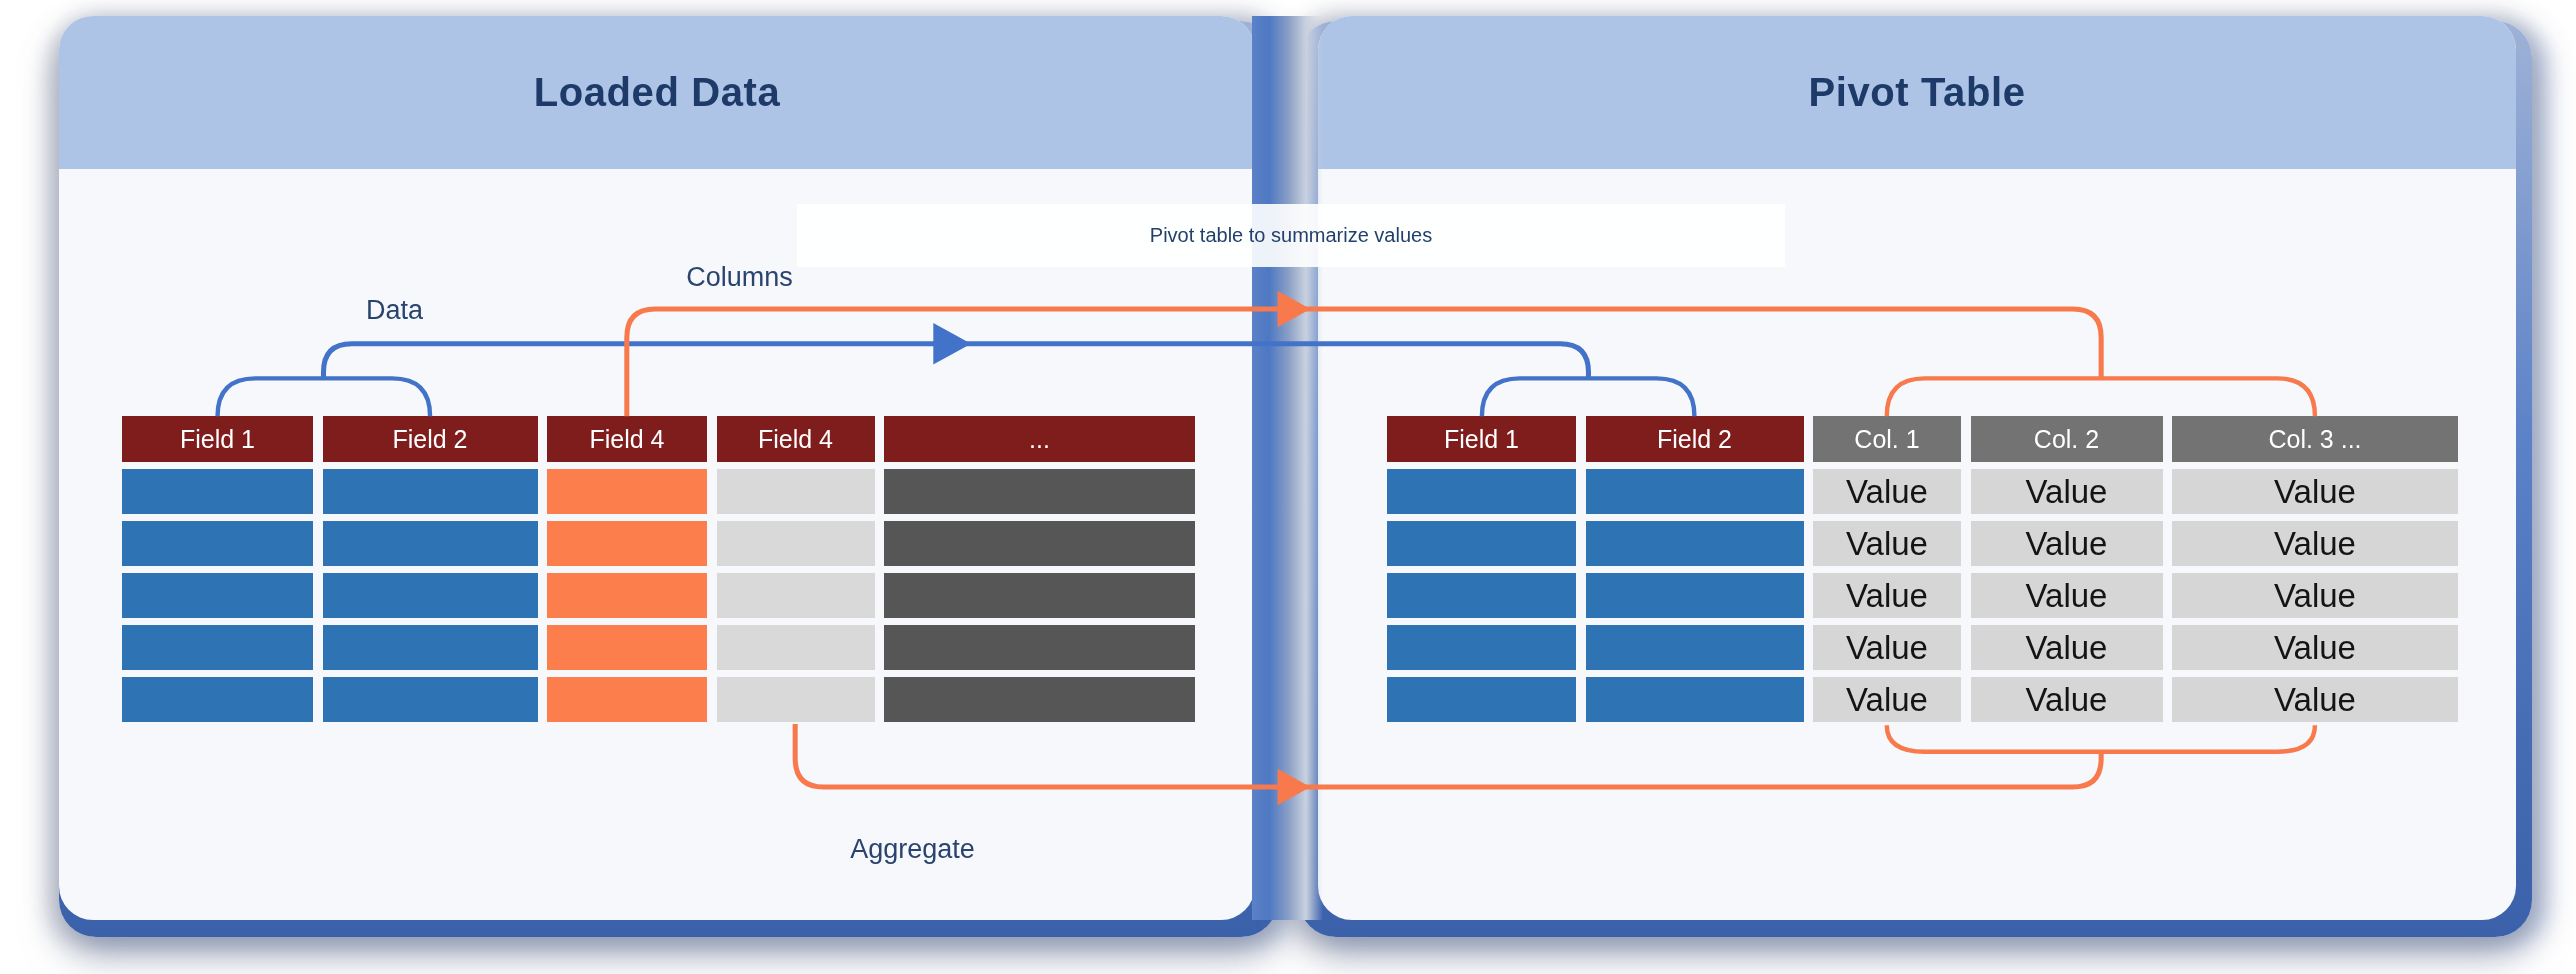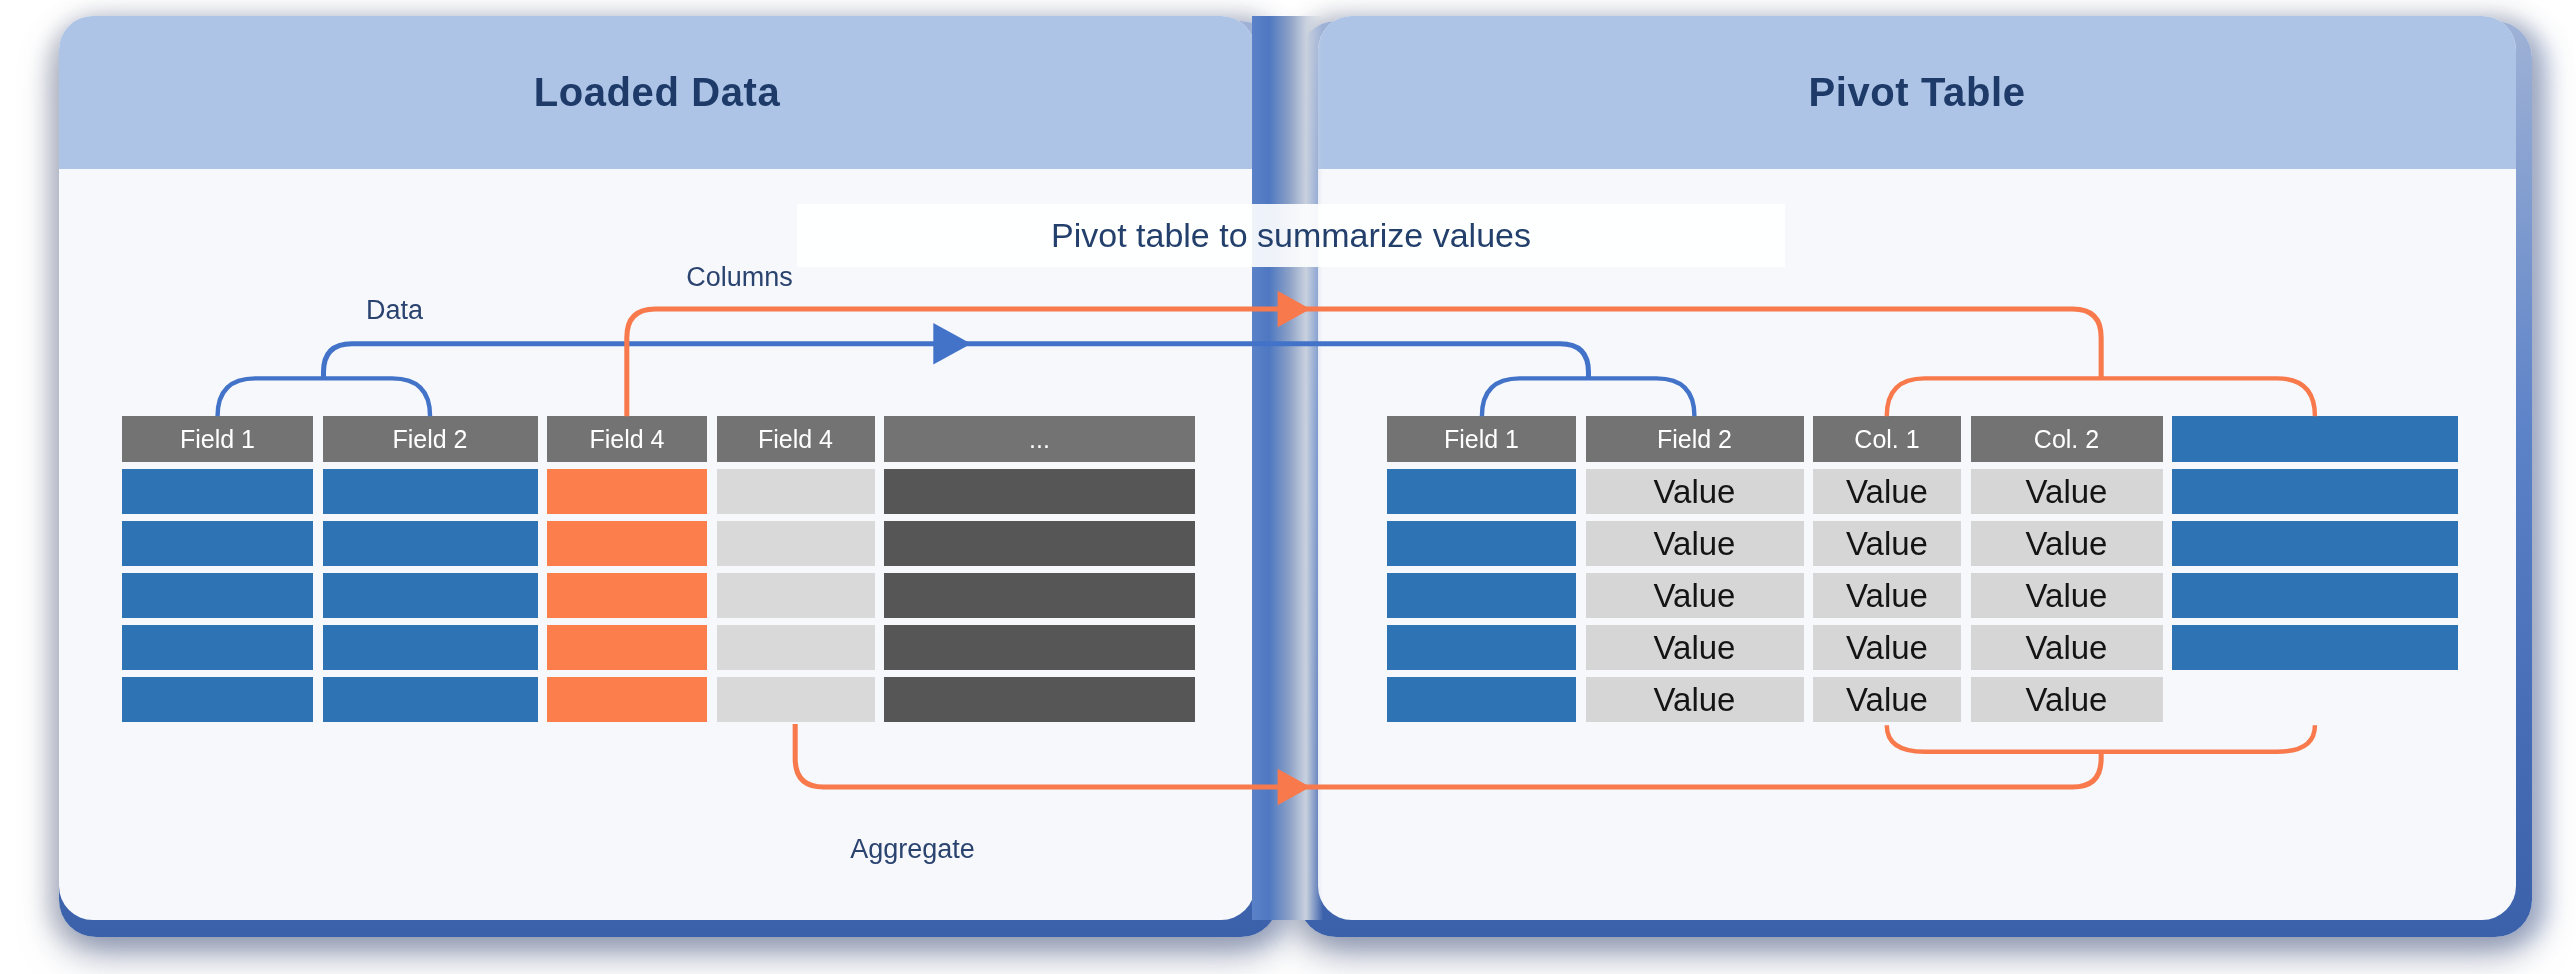--- a/index.html
+++ b/index.html
@@ -21,36 +21,36 @@
           border-radius:34px 34px 0 0; display:flex; align-items:center; justify-content:center; }
   .panel-title { font-size:40px; font-weight:600; color:#1e3a68; letter-spacing:0.6px; }
 
   
   .junction { position:absolute; left:1252px; top:16.4px; width:71px; height:904px; z-index:3;
               background:linear-gradient(90deg,#5b82c8 0%,#4e78c2 24%,#8ba0c6 52%,#c9d1de 76%,rgba(232,236,242,0) 100%); }
 
   
   .banner { position:absolute; left:797px; top:204px; width:988px; height:63px; z-index:4;
             background:rgba(255,255,255,.9); display:flex; align-items:center; justify-content:center; }
-  .banner-text { font-size:34px; color:#233f6b; }
+  .banner-text { font-size:20px; color:#233f6b; }
 
   
   .conn-label { position:absolute; z-index:5; width:227px; text-align:center;
                 font-size:27px; color:#2a436f; }
   .label-rows      { left:281px;  top:295px; }
   .label-columns   { left:626px;  top:262px; }
   .label-aggregate { left:799px; top:834px; }
 
   
   .dtable { position:absolute; top:416px; display:grid; gap:7px 9.5px; z-index:2;
             grid-template-rows:46px repeat(5,45px); }
   .dtable-left  { left:122px;  grid-template-columns:191px 215px 160px 158px 311px; }
   .dtable-right { left:1387px; grid-template-columns:189px 218px 148px 192px 286px; }
   .th { display:flex; align-items:center; justify-content:center; font-size:25px; color:#ffffff; }
-  .th-black  { background:#737373;text-align:center; }
+  .th-black  { background:#7f1d1d;text-align:center; }
   .th-orange { background:#737373; }
   .td { display:flex; align-items:center; justify-content:center; font-size:33px; color:#141414; }
   .c-blue      { background:#2e74b4; }
   .c-orange    { background:#fd7e4d; }
   .c-lightgray { background:#d9d9d9; }
   .c-darkgray  { background:#565656; }
   .c-value     { background:#d6d6d6; }
 
   
   .overlay { position:absolute; left:0; top:0; z-index:6; pointer-events:none; }
@@ -115,20 +115,21 @@
       <div class="td c-blue"></div>
       <div class="td c-orange"></div>
       <div class="td c-lightgray"></div>
       <div class="td c-darkgray"></div>
     </div>
   <div class="dtable dtable-right">
       <div class="th th-black">Field 1</div>
       <div class="th th-black">Field 2</div>
       <div class="th th-orange">Col. 1</div>
       <div class="th th-orange">Col. 2</div>
+      <div class="th th-orange">Col. 3 ...</div>
       <div class="td c-blue"></div>
       <div class="td c-blue"></div>
       <div class="td c-value">Value</div>
       <div class="td c-value">Value</div>
       <div class="td c-value">Value</div>
       <div class="td c-blue"></div>
       <div class="td c-blue"></div>
       <div class="td c-value">Value</div>
       <div class="td c-value">Value</div>
       <div class="td c-value">Value</div>

